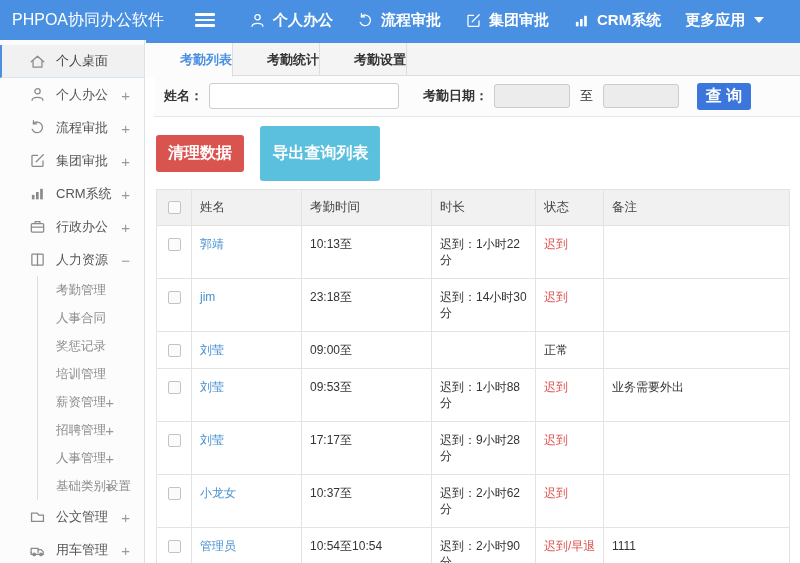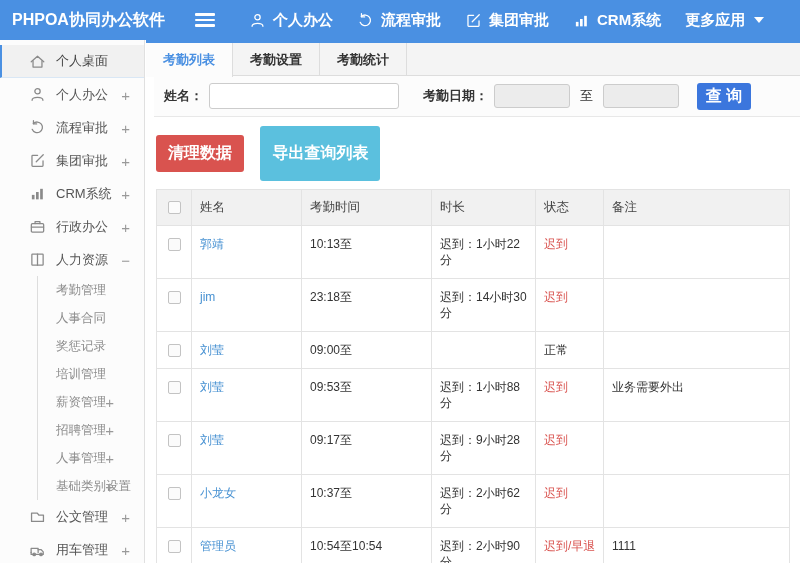--- a/index.html
+++ b/index.html
@@ -6,21 +6,21 @@
     --c-topbar:#4a90e2; --c-accent:#4a90e2; --c-primary:#3b76dd;
     --c-danger:#d9534f; --c-info:#5bc0de; --c-link:#4791d2; --c-alert:#d9534f;
   }
   *{box-sizing:border-box; margin:0; padding:0;}
   html,body{width:800px; height:563px; overflow:hidden;}
   body{font-family:"Liberation Sans","DejaVu Sans",sans-serif; background:#fff; color:#333; position:relative;}
 
   
   .topbar{position:absolute; left:0; top:0; width:800px; height:40px;
     background:var(--c-topbar); display:flex; align-items:center; color:#fff; z-index:5;}
-  .brand{width:195px; padding-left:12px; font-size:16px; font-weight:bold; white-space:nowrap; overflow:hidden;}
+  .brand{width:195px; padding-left:12px; font-size:16px; font-weight:normal; white-space:nowrap; overflow:hidden;}
   .hamburger{width:20px; height:14px; display:flex; flex-direction:column; justify-content:space-between; cursor:pointer;}
   .hamburger span{display:block; height:2.6px; background:#fff; border-radius:1px;}
   .topnav{display:flex; align-items:center; margin-left:34px; gap:24px;}
   .topnav-item{display:flex; align-items:center; gap:7px; color:#fff; font-size:15px; font-weight:bold;
     text-decoration:none; cursor:pointer; white-space:nowrap;}
   .topnav-item svg{display:block;}
   .caret{width:0; height:0; border-left:5px solid transparent; border-right:5px solid transparent;
     border-top:6px solid #fff; margin-left:2px; display:inline-block;}
 
   
@@ -36,21 +36,21 @@
     color:#999; font-size:15px; font-weight:normal; cursor:pointer;}
   .side-sub{margin-left:37px; border-left:1px solid #ddd;}
   .side-subitem{position:relative; height:28px; display:flex; align-items:center;
     padding-left:18px; color:#8d8d8d; font-size:12.5px; cursor:pointer;text-align:center;}
   .side-subitem .side-expand{right:30px;}
 
   
   .main{position:absolute; left:146px; top:40px; width:654px; height:523px; background:#fff; overflow:hidden;}
   .topline{height:3px; background:var(--c-accent);}
   .tabbar{height:33px; background:#f4f4f4; border-bottom:1px solid #ddd; display:flex;}
-  .tab{width:87px; height:33px; line-height:33px; text-align:center; font-size:13px; font-weight:bold;
+  .tab{width:87px; height:33px; line-height:33px; text-align:right; font-size:13px; font-weight:bold;
     color:#333; border-right:1px solid #ddd; cursor:pointer;}
   .tab.active{background:#fcfcfc; color:var(--c-accent); height:34px; position:relative; z-index:2;}
 
   .filterbar{height:41px; background:#fcfcfc; border-bottom:1px solid #e8e8e8;
     display:flex; align-items:center; padding:0 10px; font-size:13px;margin-left:8px;}
   .flabel{font-weight:bold; color:#333; white-space:nowrap;}
   .name-input{width:190px; height:26px; margin-left:6px; border:1px solid #ccc; border-radius:3px;
     background:#fff; padding:0 6px; font-size:13px;}
   .date-label{margin-left:24px;}
   .date-input{width:76px; height:24px; margin-left:6px; border:1px solid #ccc; border-radius:3px;
@@ -255,22 +255,22 @@
         <span class="side-expand">+</span>
       </div>
     </div>
 </aside>
 
 <main class="main">
   <div class="topline"></div>
 
   <div class="tabbar">
     <div class="tab active">考勤列表</div>
+    <div class="tab">考勤统计</div>
     <div class="tab">考勤设置</div>
-    <div class="tab">考勤统计</div>
   </div>
 
   <div class="filterbar">
     <span class="flabel">姓名：</span>
     <input class="name-input" type="text" value="" style="">
     <span class="flabel date-label">考勤日期：</span>
     <input class="date-input" type="text" value="" style="">
     <span class="to-label">至</span>
     <input class="date-input" type="text" value="" style="">
     <button class="btn btn-search">查 询</button>
@@ -335,21 +335,21 @@
           <td>09:53至</td>
           <td>
             <div>迟到：1小时88分</div>
           </td>
           <td class="c-status"><span class="status alert">迟到</span></td>
           <td>业务需要外出</td>
         </tr>
         <tr>
           <td class="c-check"><span class="checkbox"></span></td>
           <td><a class="name-link">刘莹</a></td>
-          <td>09:17至</td>
+          <td>17:17至</td>
           <td>
             <div>迟到：9小时28分</div>
           </td>
           <td class="c-status"><span class="status alert">迟到</span></td>
           <td></td>
         </tr>
         <tr>
           <td class="c-check"><span class="checkbox"></span></td>
           <td><a class="name-link">小龙女</a></td>
           <td>10:37至</td>

